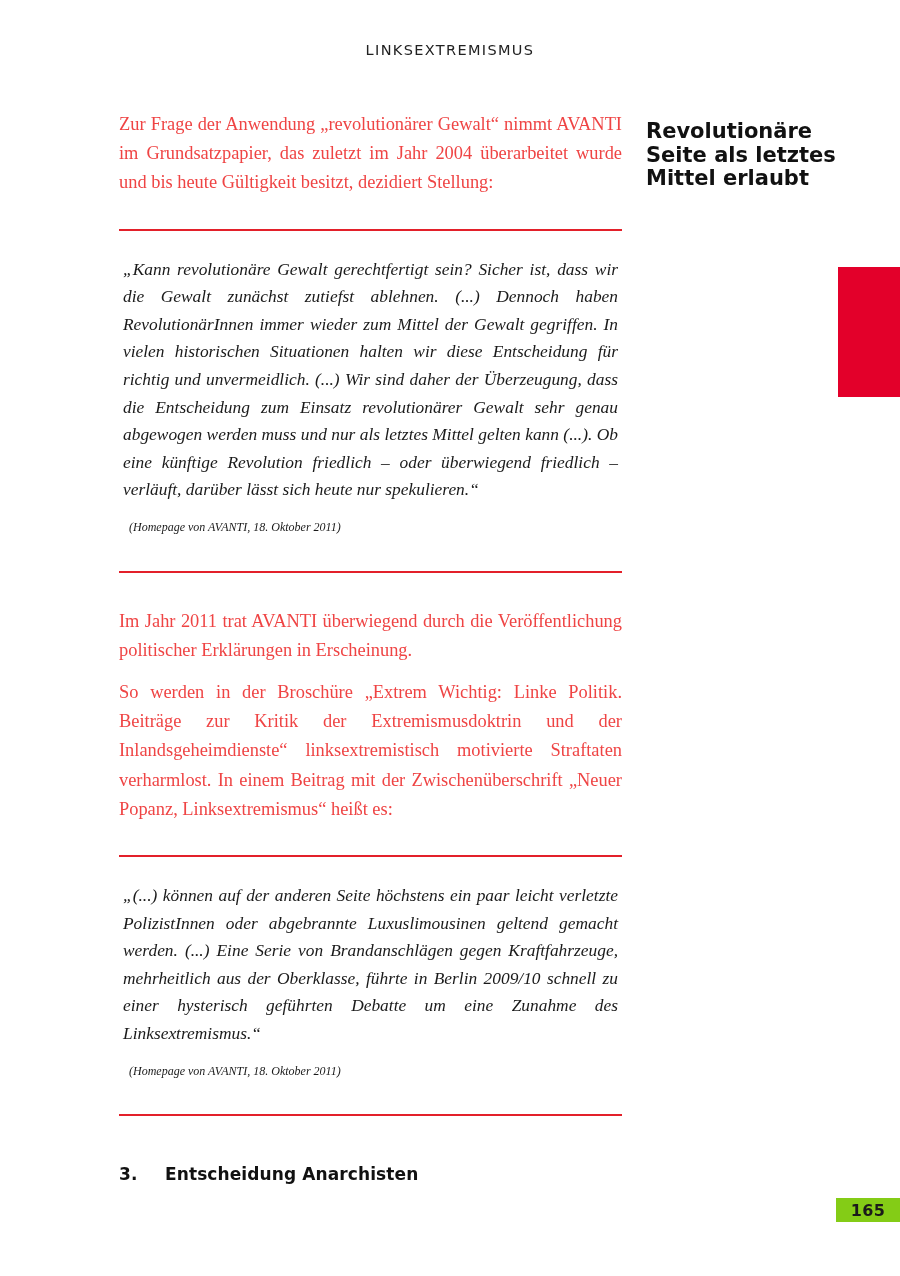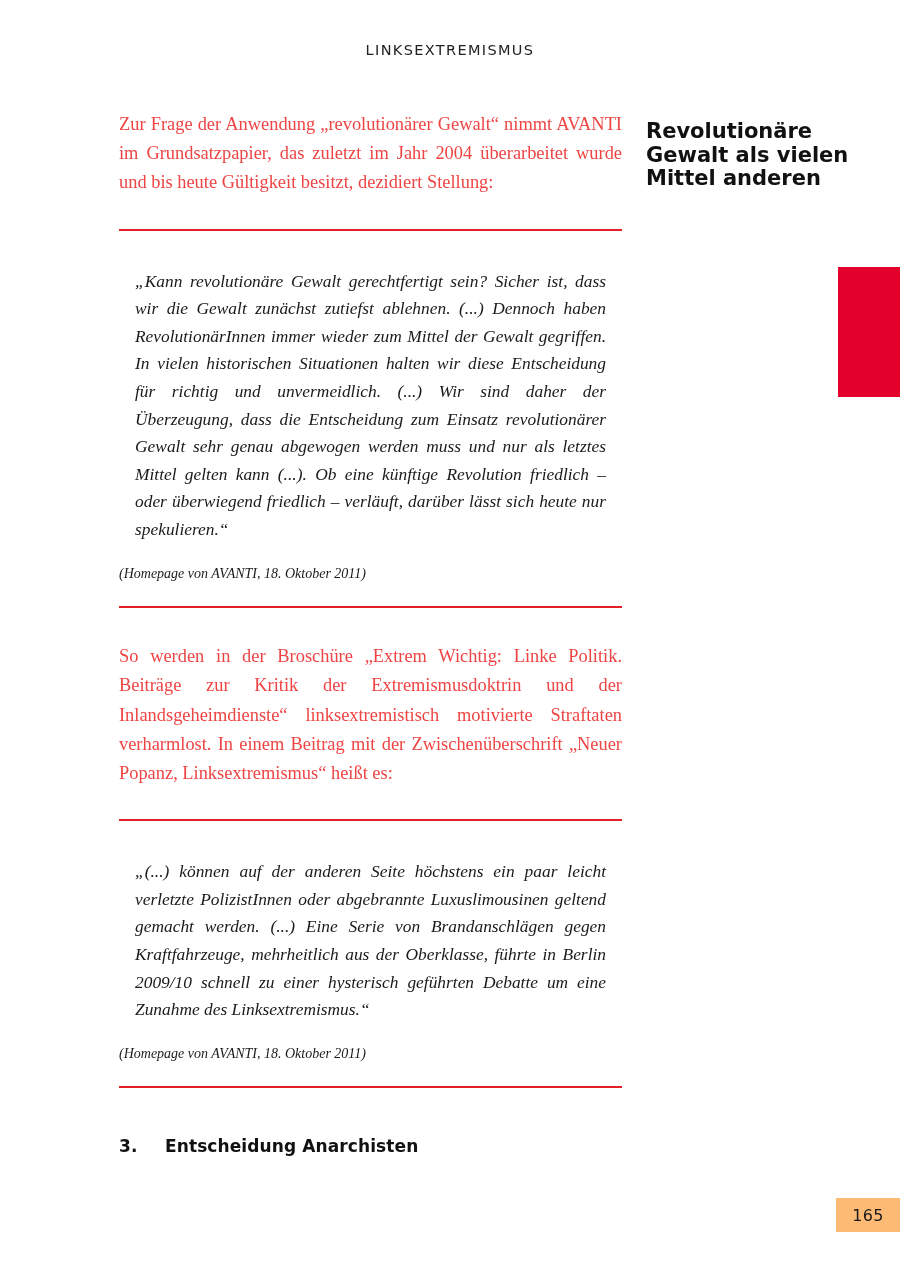--- a/index.html
+++ b/index.html
@@ -52,33 +52,33 @@
   p.body + p.body { margin-top: 13px; }
 
   
   .quote-block {
     margin: 0;
     padding: 0;
     border-top: 2px solid #e3202a;
     border-bottom: 2px solid #e3202a;
   }
   .quote-block .quote-text {
-    margin: 16px;
+    margin: 4px;
     padding: 21px 0 0 0;
     font-style: italic;
     font-size: 17.4px;
     line-height: 27.6px;
     text-align: justify;
     color: #1a1a1a;
   }
   .quote-block .quote-source {
-    margin: 0;
+    margin: 10px;
     padding: 0 0 19px 0;
     font-style: italic;
-    font-size: 14px;
+    font-size: 12px;
     line-height: 27.6px;
     text-align: left;
     color: #1a1a1a;
   }
 
   .spacer-before-quote { height: 31px; }
   .spacer-after-quote  { height: 34px; }
 
   
   .section-heading {
@@ -119,60 +119,61 @@
     height: 130px;
     background: #e3002a;
   }
 
   
   .folio {
     position: absolute;
     left: 836px;
     top: 1198px;
     width: 64px;
-    height: 34px;
-    background: #fdba74;
+    height: 24px;
+    background: #84cc16;
     display: flex;
     align-items: center;
     justify-content: center;
     font-family: "DejaVu Sans", "Liberation Sans", sans-serif;
-    font-weight: normal;
+    font-weight: bold;
     font-size: 16px;
     color: #1a1a1a;
     letter-spacing: 0.4px;
   }
 </style>
 </head>
 <body>
 
 <div class="page">
 
   <div class="running-head">LINKSEXTREMISMUS</div>
 
   <div class="margin-note">
     <div>Revolutionäre</div>
-    <div>Gewalt als vielen</div>
-    <div>Mittel anderen</div>
+    <div>Seite als letztes</div>
+    <div>Mittel erlaubt</div>
   </div>
 
   <div class="edge-tab"></div>
 
   <div class="content">
 
     <p class="body">Zur Frage der Anwendung „revolutionärer Gewalt“ nimmt AVANTI im Grundsatzpapier, das zuletzt im Jahr 2004 überarbeitet wurde und bis heute Gültigkeit besitzt, dezidiert Stellung:</p>
 
     <div class="spacer-before-quote"></div>
 
     <blockquote class="quote-block">
       <p class="quote-text">„Kann revolutionäre Gewalt gerechtfertigt sein? Sicher ist, dass wir die Gewalt zunächst zutiefst ablehnen. (...) Dennoch haben RevolutionärInnen immer wieder zum Mittel der Gewalt gegriffen. In vielen historischen Situationen halten wir diese Entscheidung für richtig und unvermeidlich. (...) Wir sind daher der Überzeugung, dass die Entscheidung zum Einsatz revolutionärer Gewalt sehr genau abgewogen werden muss und nur als letztes Mittel gelten kann (...). Ob eine künftige Revolution friedlich – oder überwiegend friedlich – verläuft, darüber lässt sich heute nur spekulieren.“</p>
       <p class="quote-source">(Homepage von AVANTI, 18. Oktober 2011)</p>
     </blockquote>
 
     <div class="spacer-after-quote"></div>
 
+    <p class="body">Im Jahr 2011 trat AVANTI überwiegend durch die Veröffentlichung politischer Erklärungen in Erscheinung.</p>
 
     <p class="body">So werden in der Broschüre „Extrem Wichtig: Linke Politik. Beiträge zur Kritik der Extremismusdoktrin und der Inlandsgeheimdienste“ linksextremistisch motivierte Straftaten verharmlost. In einem Beitrag mit der Zwischenüberschrift „Neuer Popanz, Linksextremismus“ heißt es:</p>
 
     <div class="spacer-before-quote"></div>
 
     <blockquote class="quote-block">
       <p class="quote-text">„(...) können auf der anderen Seite höchstens ein paar leicht verletzte PolizistInnen oder abgebrannte Luxuslimousinen geltend gemacht werden. (...) Eine Serie von Brandanschlägen gegen Kraftfahrzeuge, mehrheitlich aus der Oberklasse, führte in Berlin 2009/10 schnell zu einer hysterisch geführten Debatte um eine Zunahme des Linksextremismus.“</p>
       <p class="quote-source">(Homepage von AVANTI, 18. Oktober 2011)</p>
     </blockquote>
 

